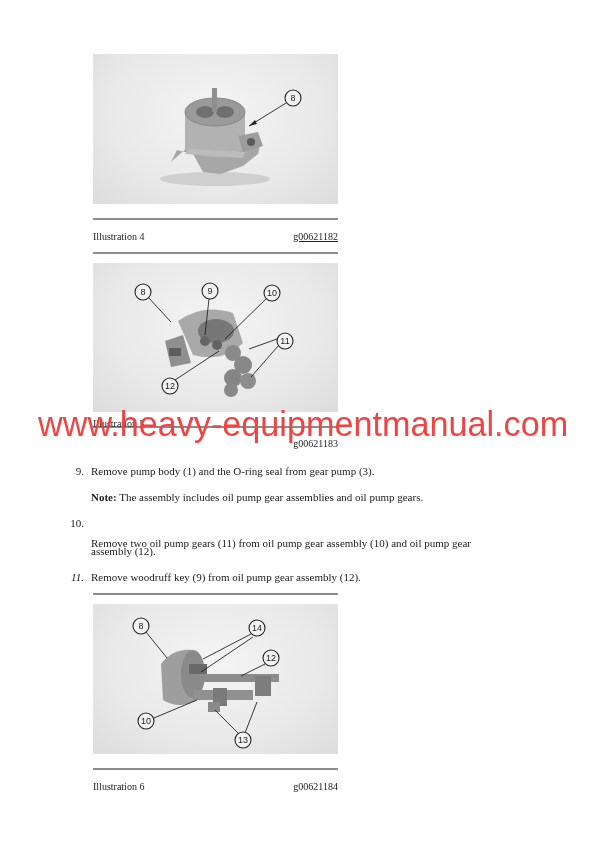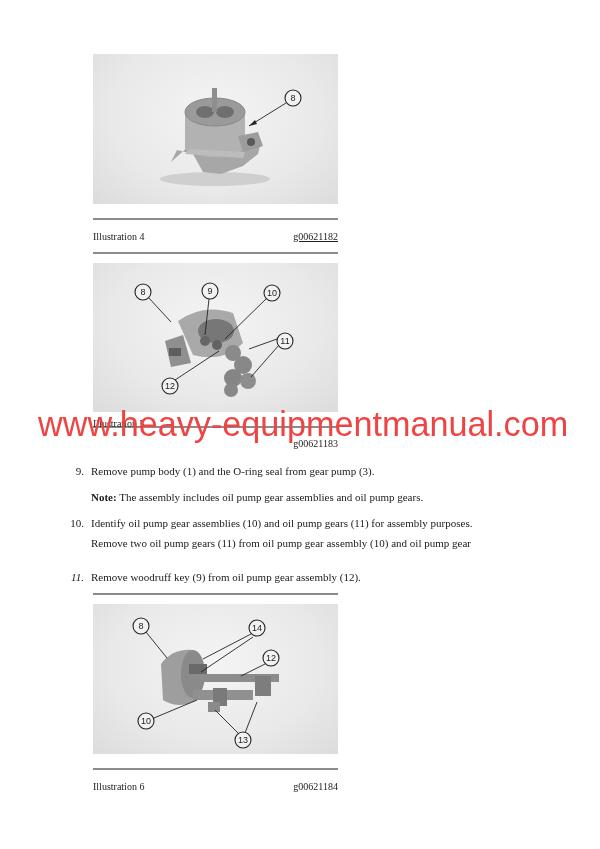--- a/index.html
+++ b/index.html
@@ -108,22 +108,22 @@
   <span class="num" style="left:62px;">9.</span>
   <span class="txt">Remove pump body (1) and the O-ring seal from gear pump (3).</span>
 </div>
 
 <div class="step note" style="top:490px;left:0;width:600px;">
   <span class="txt"><b>Note:</b><span> The assembly includes oil pump gear assemblies and oil pump gears.</span></span>
 </div>
 
 <div class="step" style="top:516px;left:0;width:600px;height:44px;">
   <span class="num" style="left:62px;">10.</span>
-  <span class="txt" style="top:0;">Identify oil pump gear assemblies (10) and oil pump gears (11) for assembly purposes.</span>
   <span class="txt" style="top:20px;">Remove two oil pump gears (11) from oil pump gear assembly (10) and oil pump gear</span>
+  <span class="txt" style="top:28px;">assembly (12).</span>
 </div>
 
 <div class="step" style="top:570px;left:0;width:600px;">
   <span class="num" style="left:62px;font-style:italic;">11.</span>
   <span class="txt">Remove woodruff key (9) from oil pump gear assembly (12).</span>
 </div>
 
 <div class="sep" style="top:593px;"></div>
 <div class="photo" style="top:604px;height:150px;">
   <svg width="245" height="150" viewBox="0 0 245 150">

